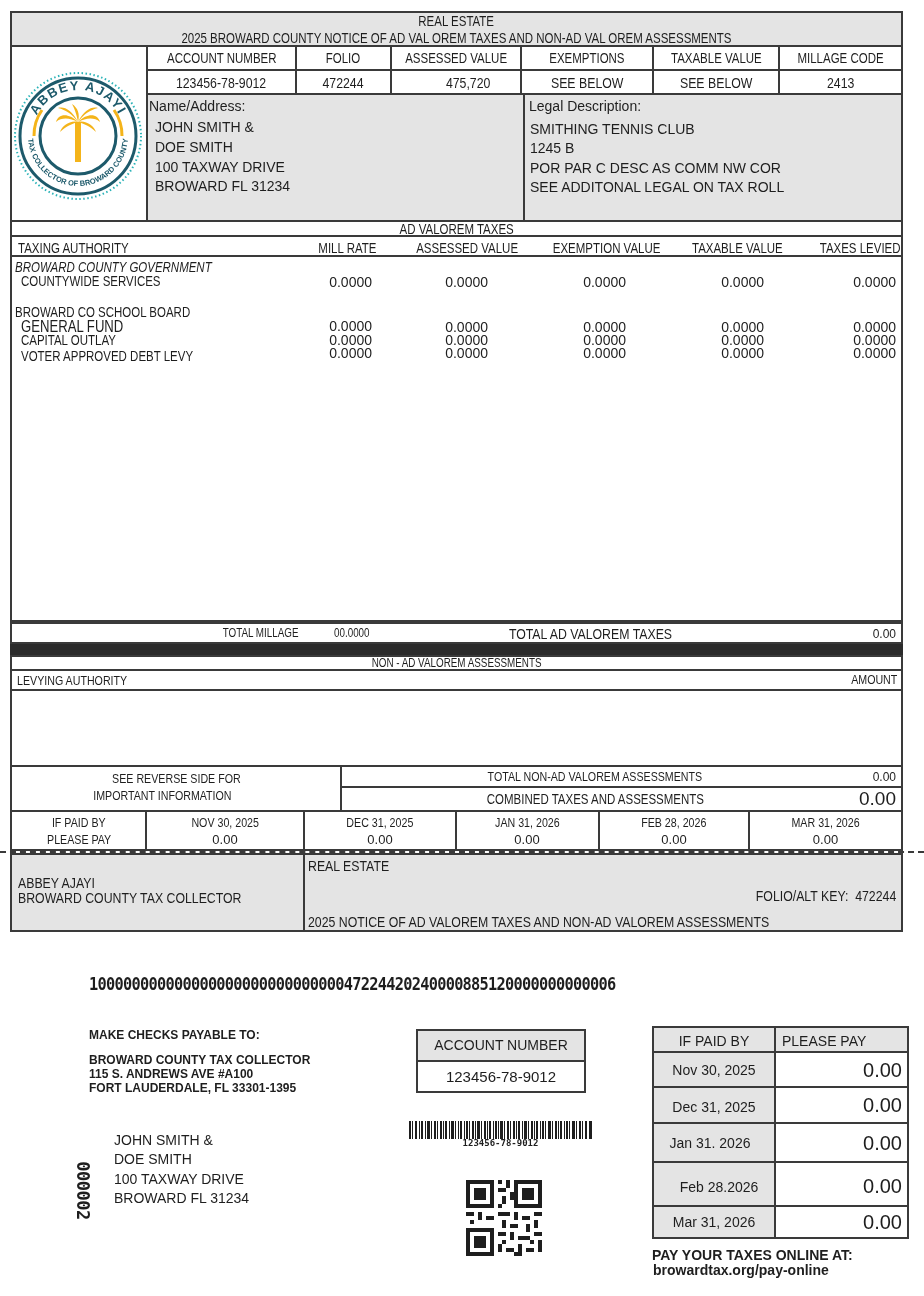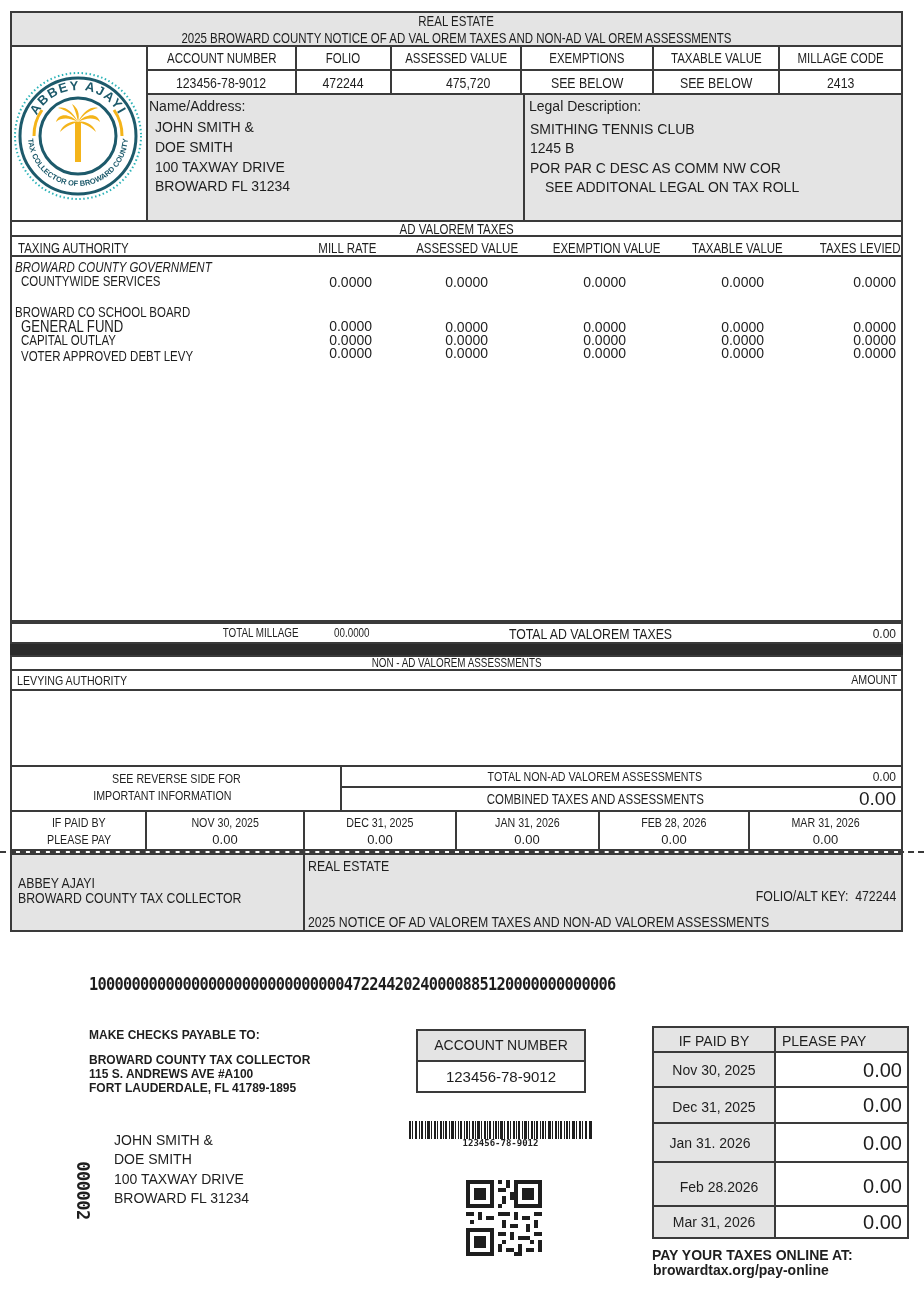--- a/index.html
+++ b/index.html
@@ -91,21 +91,21 @@
   <div class="t" style="left:7px;top:45px;font-size:14px;">DOE SMITH</div>
   <div class="t" style="left:7px;top:65px;font-size:14px;">100 TAXWAY DRIVE</div>
   <div class="t" style="left:7px;top:84px;font-size:14px;">BROWARD FL 31234</div>
 </div>
 <div class="vl" style="left:523px;top:95px;height:126px;"></div>
 <div class="abs gray" style="left:525px;top:95px;width:376px;height:125px;">
   <div class="t" style="left:4px;top:4px;font-size:14px;">Legal Description:</div>
   <div class="t" style="left:5px;top:27px;font-size:14px;">SMITHING TENNIS CLUB</div>
   <div class="t" style="left:5px;top:46px;font-size:14px;">1245 B</div>
   <div class="t" style="left:5px;top:66px;font-size:14px;">POR PAR C DESC AS COMM NW COR</div>
-  <div class="t" style="left:20px;top:85px;font-size:14px;">SEE ADDITONAL LEGAL ON TAX ROLL</div>
+  <div class="t" style="left:5px;top:85px;font-size:14px;">SEE ADDITONAL LEGAL ON TAX ROLL</div>
 </div>
 
 <div class="bx" style="left:10px;top:220px;width:893px;height:402px;"></div>
 <div class="t c" style="left:10px;top:222px;width:893px;font-size:14px;"><span class="narrowc">AD VALOREM TAXES</span></div>
 <div class="hl" style="left:10px;top:235px;width:893px;"></div>
 
 <div class="abs" style="left:12px;top:237px;width:889px;height:18px;">
   <div class="t" style="left:6px;top:4px;font-size:14px;"><span class="narrow">TAXING AUTHORITY</span></div>
   <div class="t c" style="left:290px;top:4px;width:90px;font-size:14px;"><span class="narrowc">MILL RATE</span></div>
   <div class="t c" style="left:390px;top:4px;width:130px;font-size:14px;"><span class="narrowc">ASSESSED VALUE</span></div>
@@ -204,21 +204,21 @@
 <div class="abs r" style="left:560px;top:888px;width:336px;font-size:15px;white-space:nowrap;line-height:1;">
   <span class="narrowr"><span>FOLIO/ALT KEY:</span>&nbsp;&nbsp;<span>472244</span></span>
 </div>
 <div class="t" style="left:308px;top:914px;font-size:15px;"><span class="narrow">2025 NOTICE OF AD VALOREM TAXES AND NON-AD VALOREM ASSESSMENTS</span></div>
 
 <div class="t mono" style="left:89px;top:976px;font-size:17px;font-weight:bold;letter-spacing:-0.8px;transform:scaleX(0.9);transform-origin:left center;">10000000000000000000000000000047224420240000885120000000000006</div>
 
 <div class="t" style="left:89px;top:1029px;font-size:12px;font-weight:bold;">MAKE CHECKS PAYABLE TO:</div>
 <div class="t" style="left:89px;top:1054px;font-size:12px;font-weight:bold;">BROWARD COUNTY TAX COLLECTOR</div>
 <div class="t" style="left:89px;top:1068px;font-size:12px;font-weight:bold;">115 S. ANDREWS AVE #A100</div>
-<div class="t" style="left:89px;top:1082px;font-size:12px;font-weight:bold;">FORT LAUDERDALE, FL 41789-1895</div>
+<div class="t" style="left:89px;top:1082px;font-size:12px;font-weight:bold;">FORT LAUDERDALE, FL 33301-1395</div>
 
 <div class="abs" style="left:70px;top:1160px;width:24px;height:64px;">
   <div class="mono" style="position:absolute;left:-20px;top:22px;width:64px;font-size:17px;font-weight:bold;transform:rotate(90deg);text-align:center;line-height:1;letter-spacing:-0.5px;">000002</div>
 </div>
 
 <div class="t" style="left:114px;top:1133px;font-size:14px;">JOHN SMITH &amp;</div>
 <div class="t" style="left:114px;top:1152px;font-size:14px;">DOE SMITH</div>
 <div class="t" style="left:114px;top:1172px;font-size:14px;">100 TAXWAY DRIVE</div>
 <div class="t" style="left:114px;top:1191px;font-size:14px;">BROWARD FL 31234</div>
 

